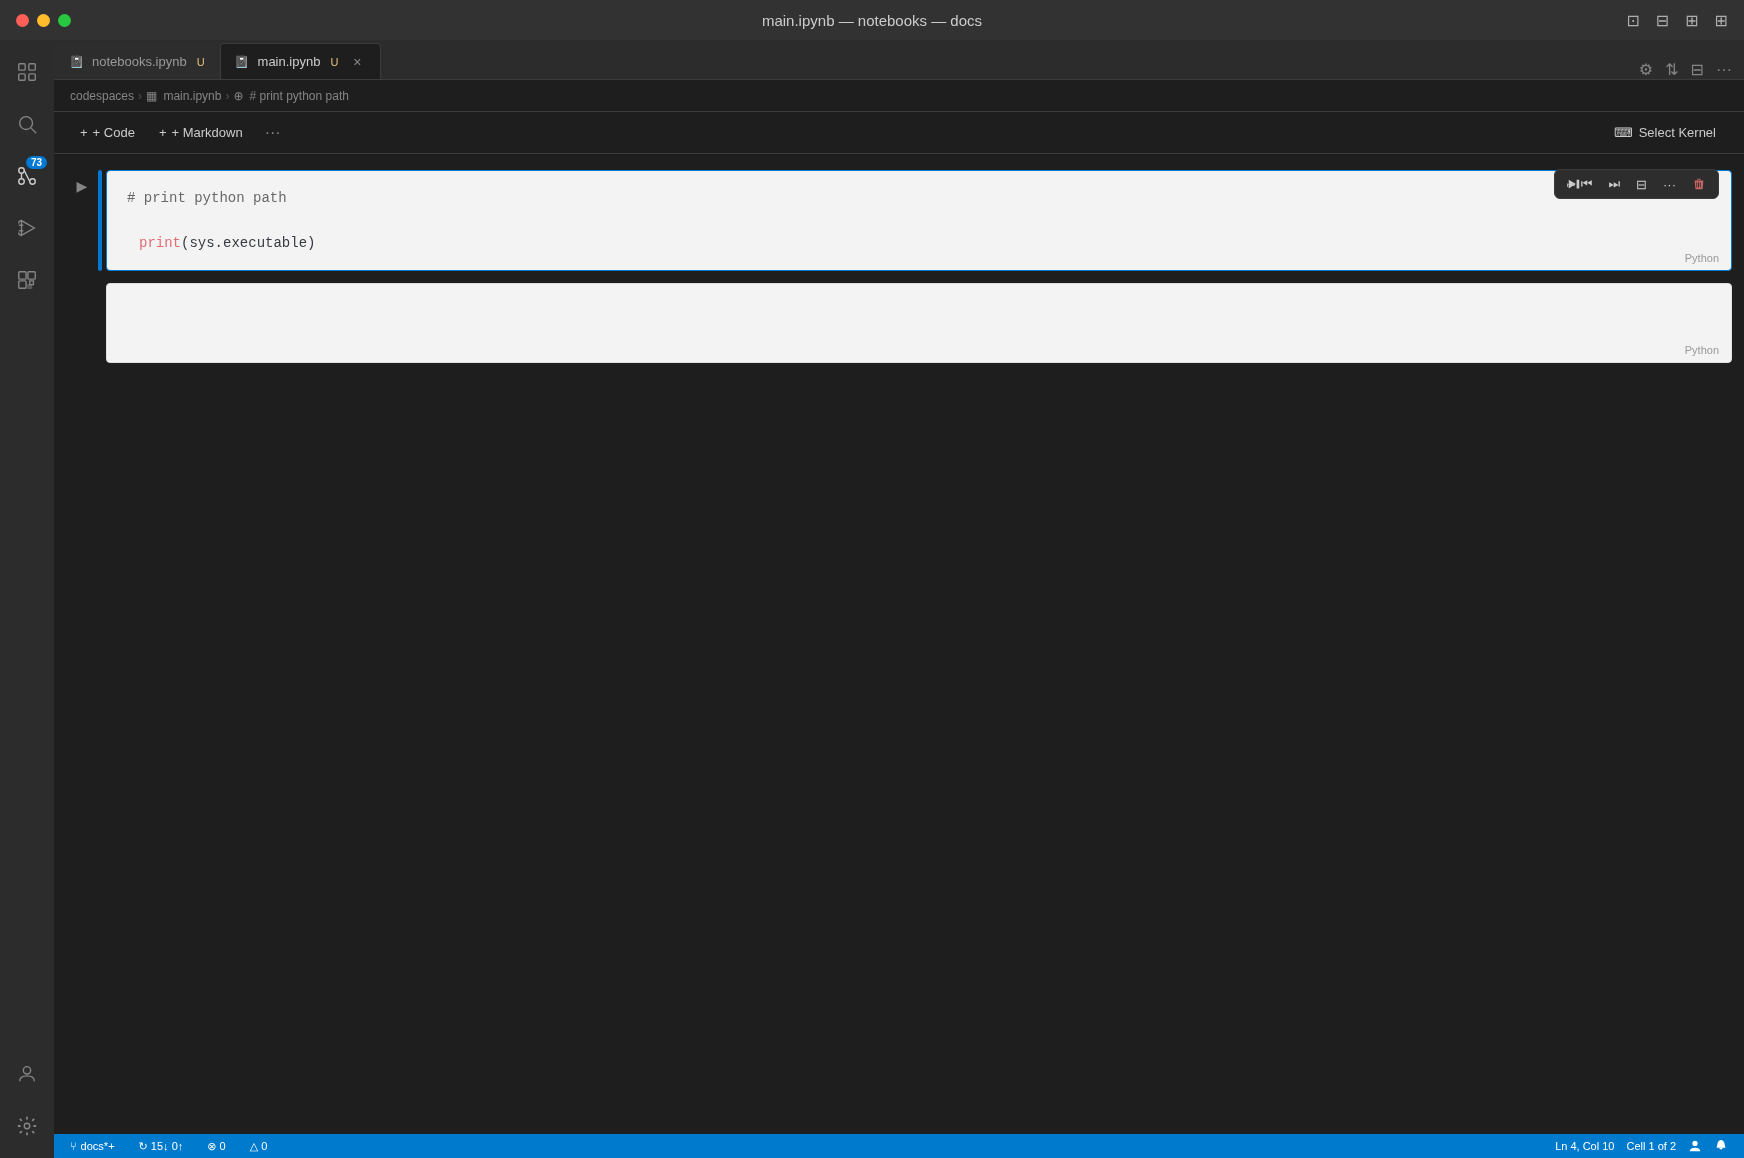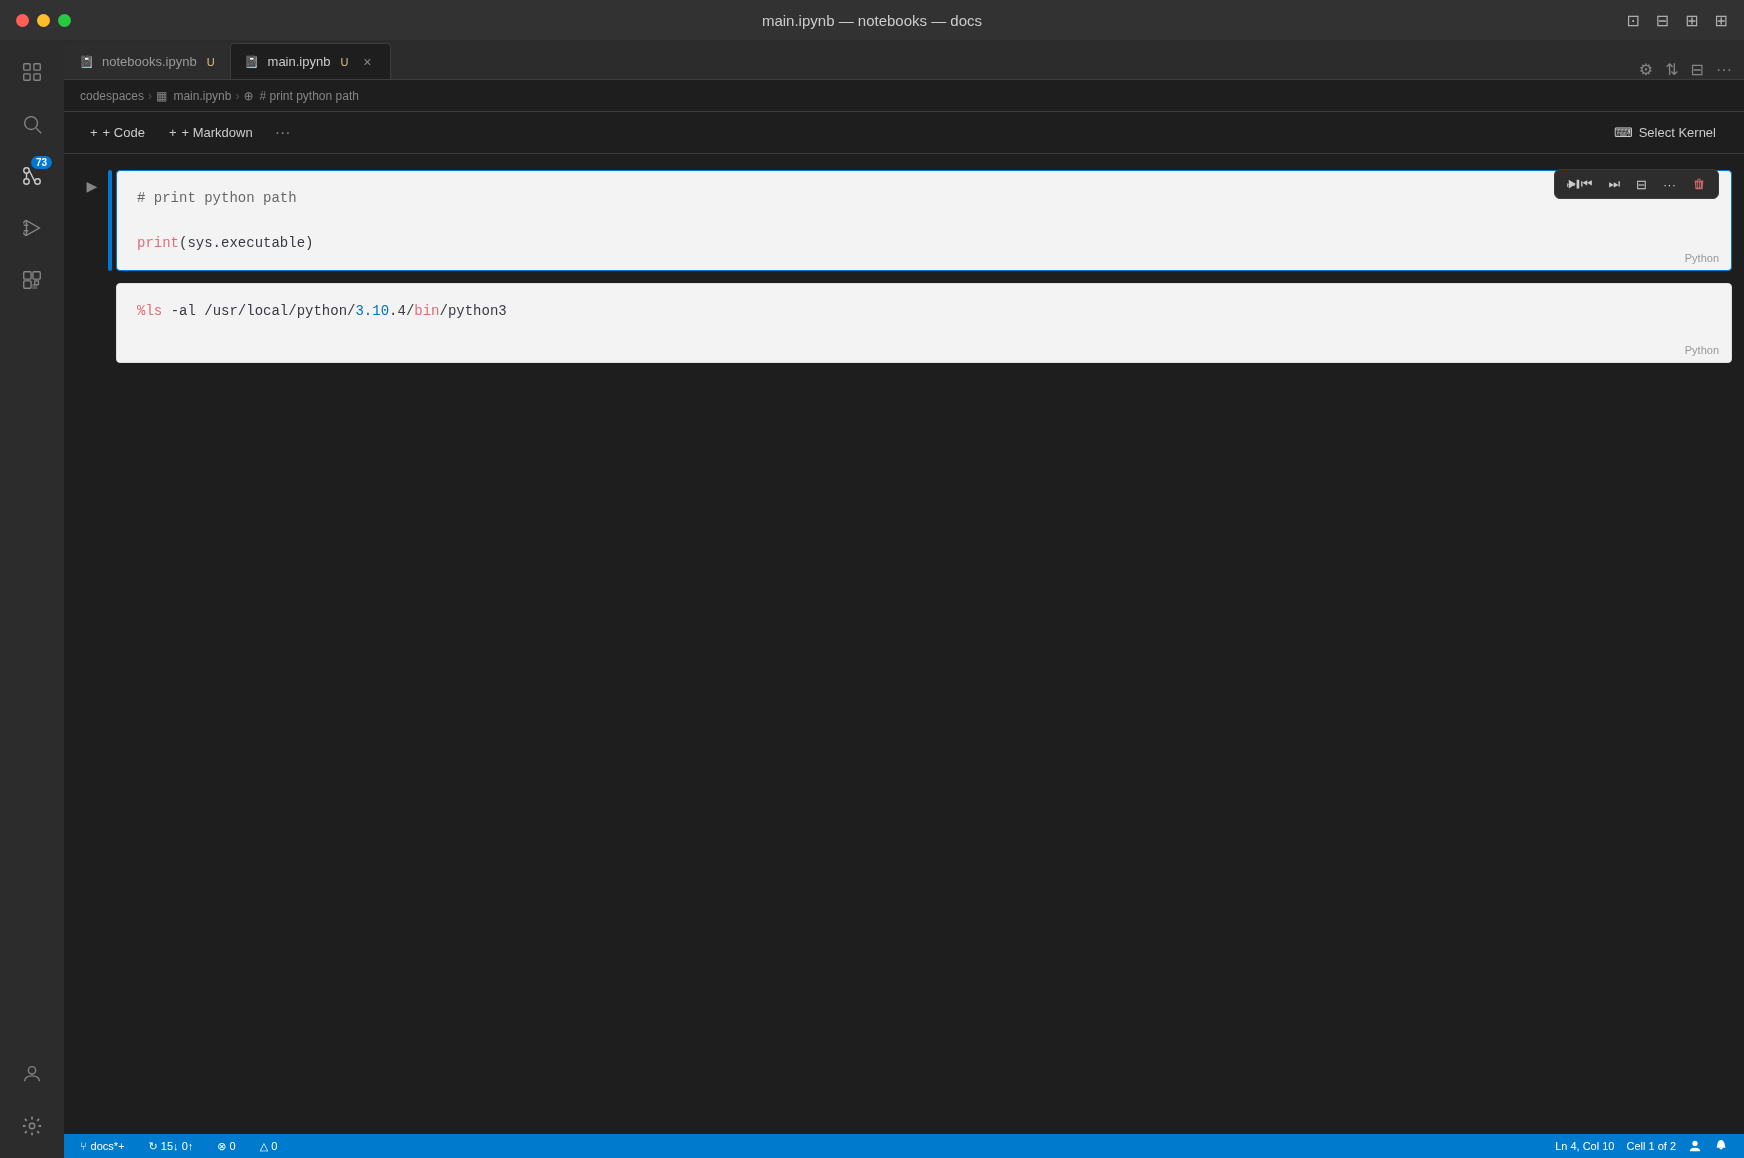--- a/index.html
+++ b/index.html
@@ -57,21 +57,21 @@
 
     
     .main-layout {
       display: flex;
       flex: 1;
       overflow: hidden;
     }
 
     
     .activity-bar {
-      width: 64px;
+      width: 54px;
       background: #2c2c2c;
       display: flex;
       flex-direction: column;
       align-items: center;
       padding: 8px 0;
       gap: 4px;
       flex-shrink: 0;
     }
     .activity-item {
       width: 48px;
@@ -315,21 +315,21 @@
       color: #383a42;
     }
     .cell-lang-label {
       position: absolute;
       bottom: 6px;
       right: 12px;
       font-size: 11px;
       color: #999;
     }
     .kw-import { color: #c678dd; }
-    .kw-print { color: #e06c75; }
+    .kw-print { color: #e06c75; margin-left: 12px; }
     .kw-sys { color: #383a42; }
     .kw-comment { color: #686868; }
     .kw-magic { color: #e06c75; }
     .kw-num { color: #0070c1; }
 
     
     .status-bar {
       height: 24px;
       background: #007acc;
       display: flex;
@@ -527,26 +527,20 @@
             <div><span class="kw-print">print</span><span class="kw-sys">(sys.executable)</span></div>
           </div>
           <span class="cell-lang-label">Python</span>
         </div>
       </div>
 
       <div class="cell-wrapper">
         <div class="cell-run-btn" style="color:#666; visibility:hidden;">▶</div>
         <div class="cell-left-bar inactive"></div>
         <div class="cell-content inactive">
-          <div class="cell-code">
-            <div>
-              <span class="kw-magic">%ls</span>
-              <span class="kw-sys"> -al /usr/local/python/</span><span class="kw-num">3.10</span><span class="kw-sys">.4/</span><span class="kw-magic">bin</span><span class="kw-sys">/python3</span>
-            </div>
-          </div>
           <span class="cell-lang-label">Python</span>
         </div>
       </div>
 
     </div>
 
     <div class="status-bar">
       <div class="status-item">
         <span>⑂</span>
         <span>docs*+</span>

